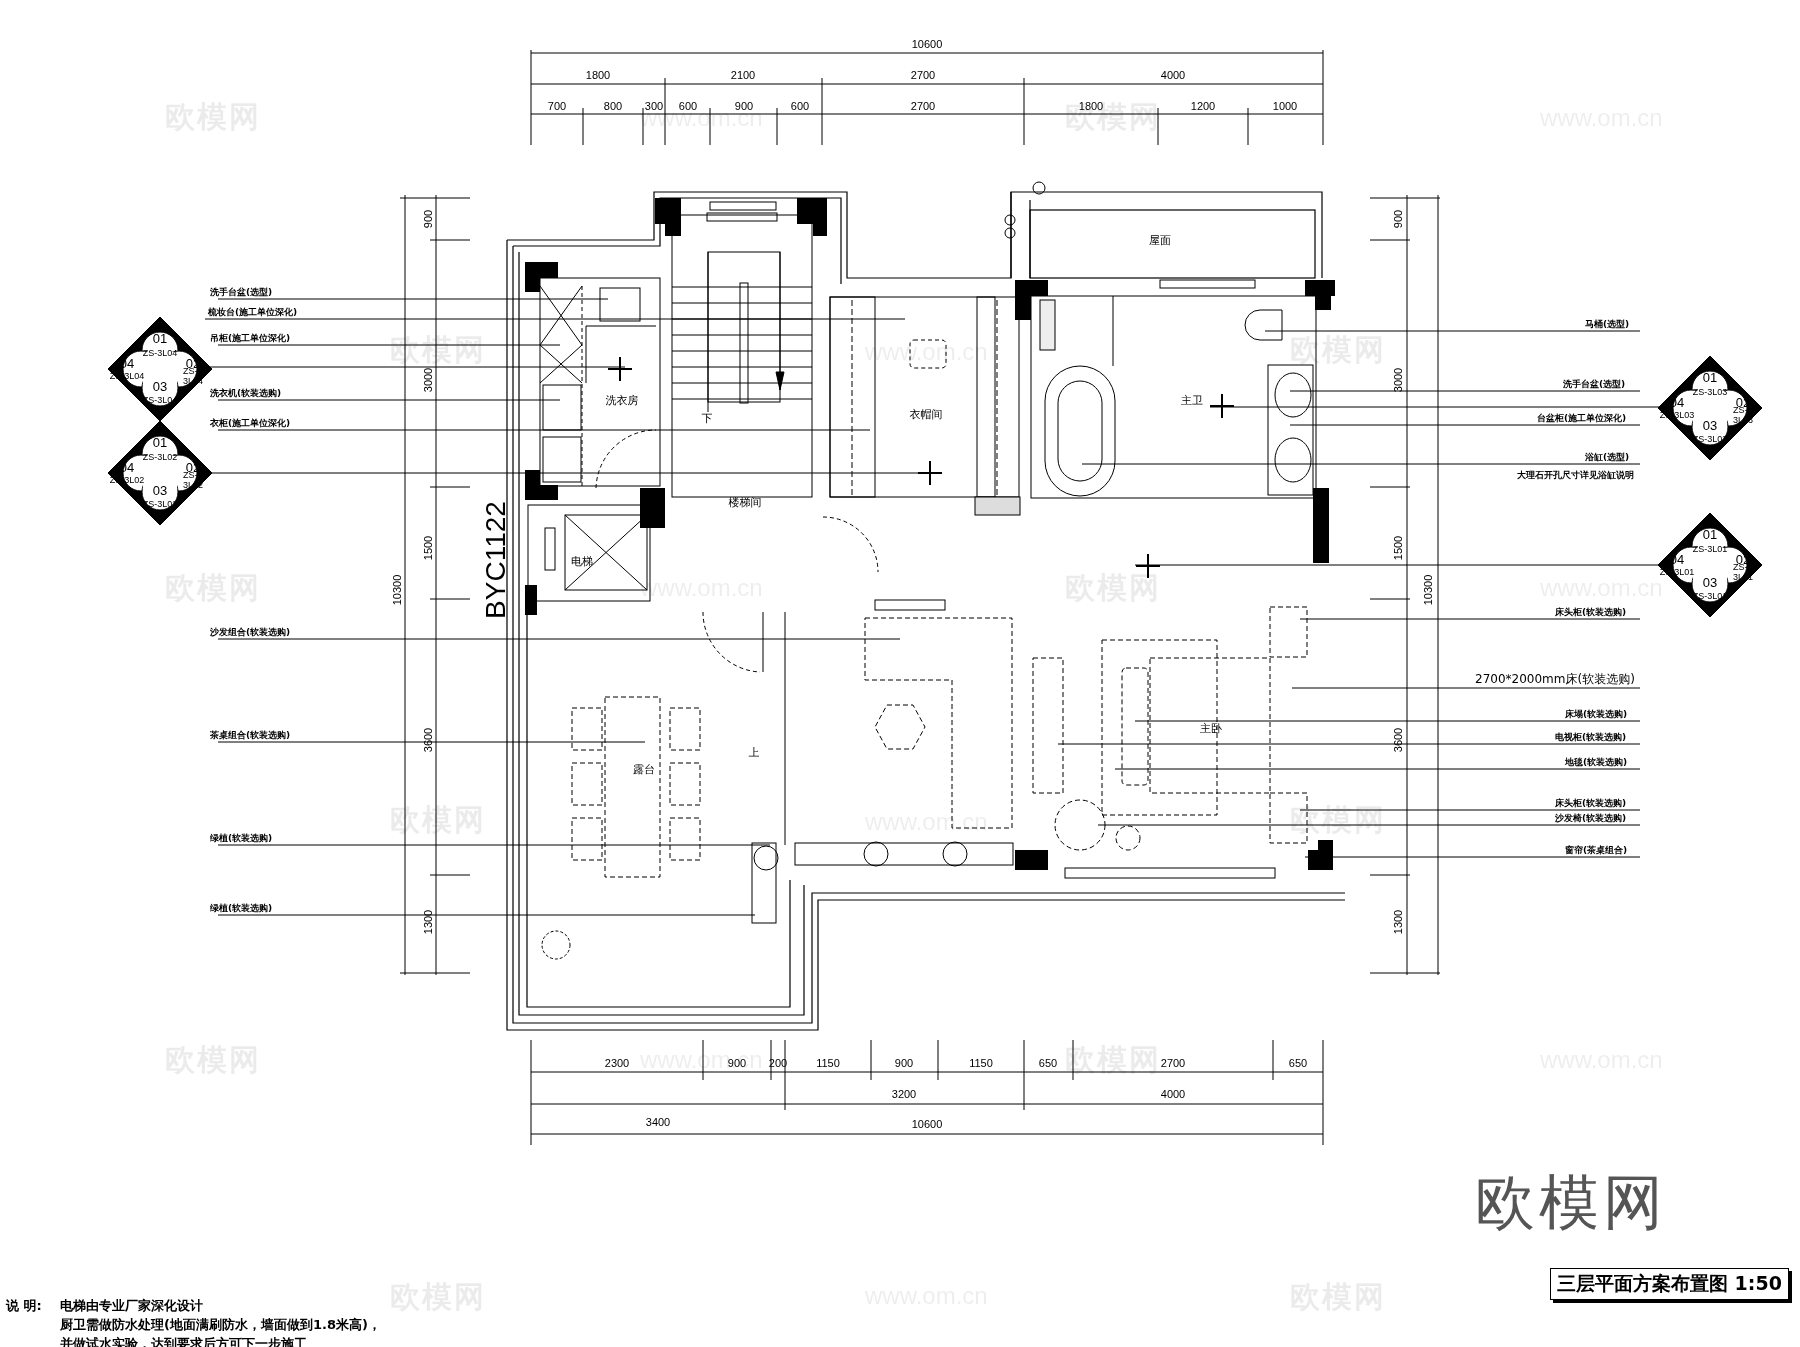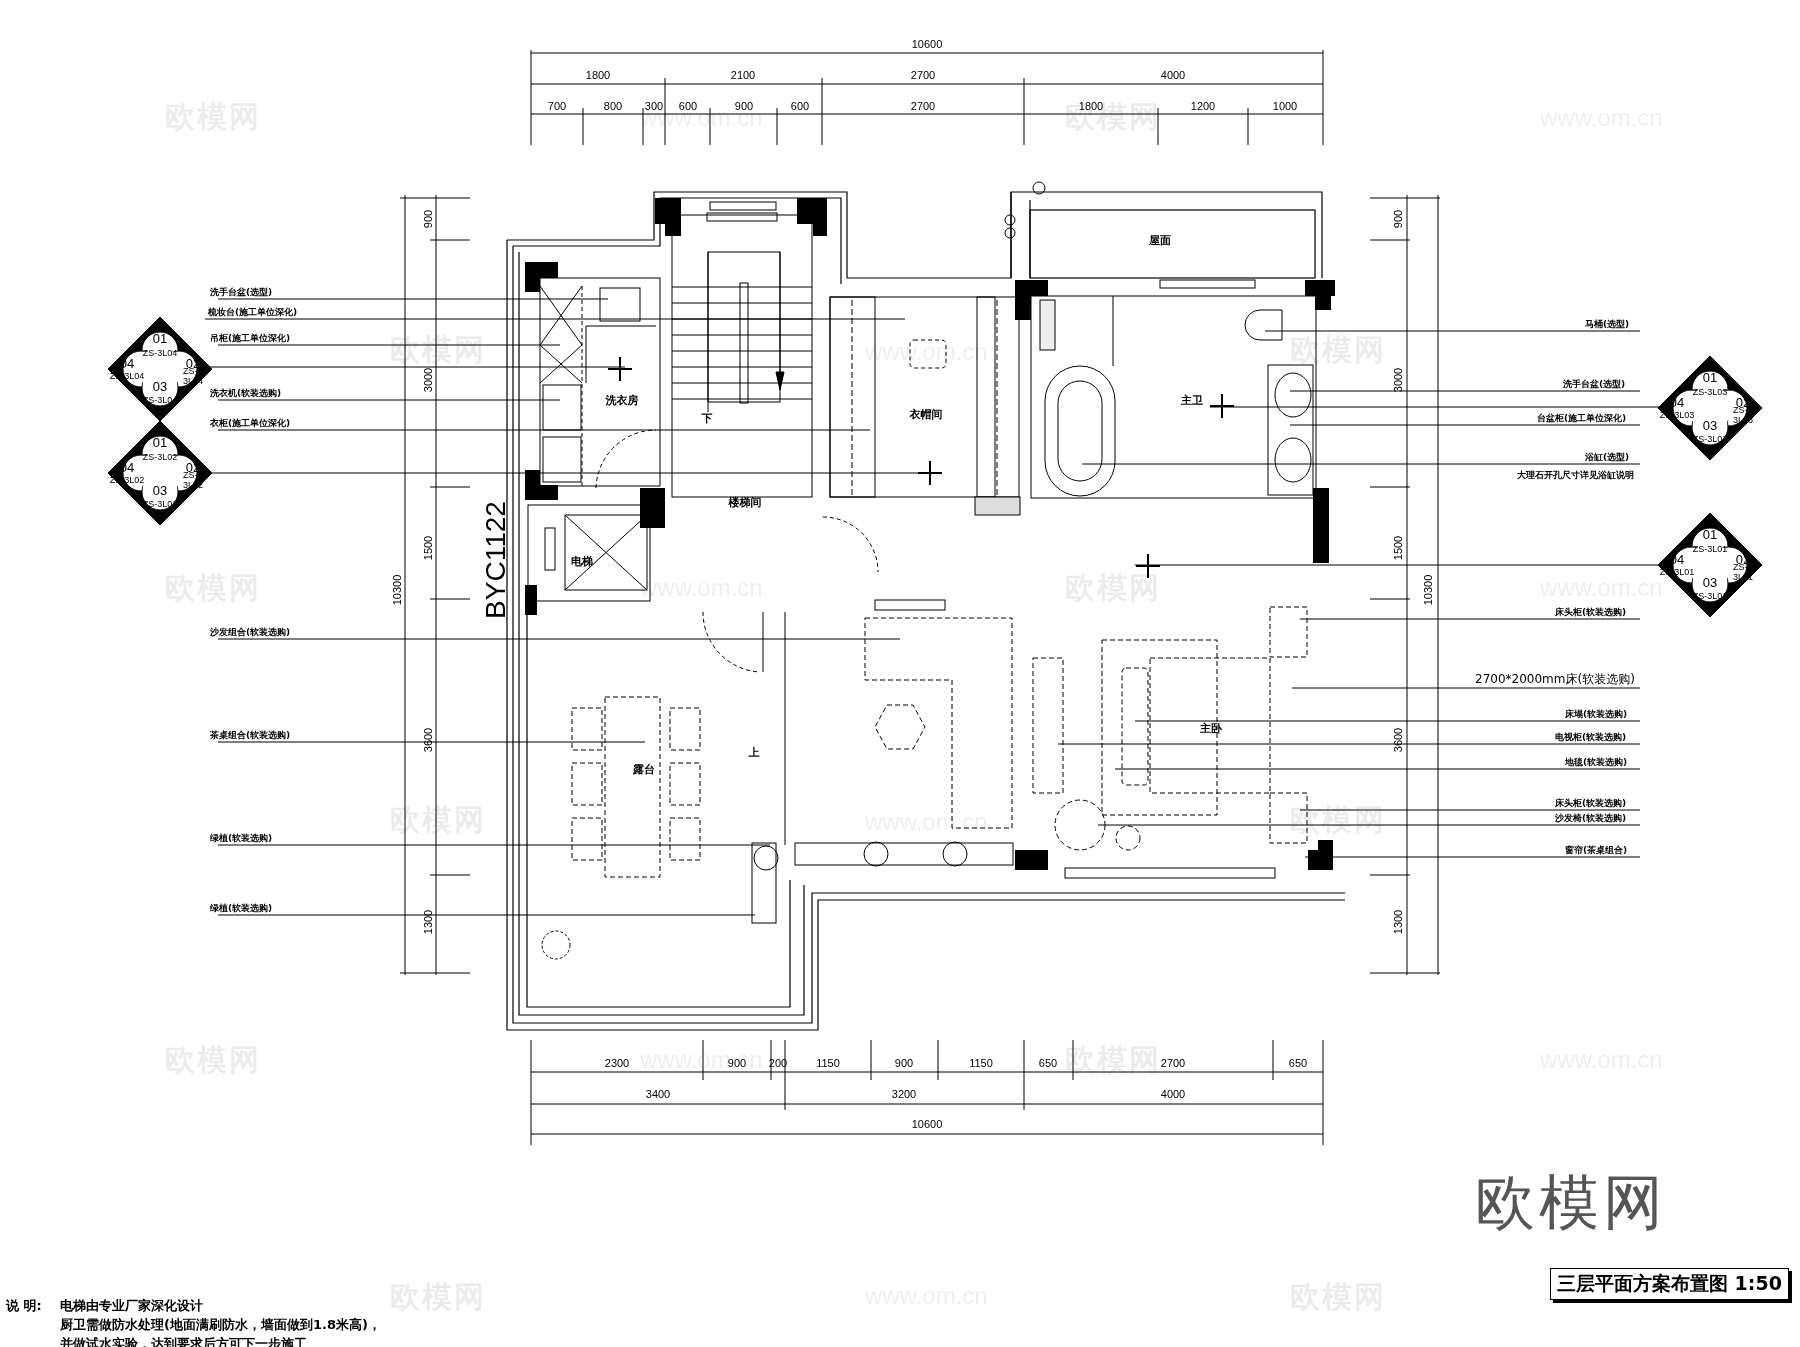--- a/index.html
+++ b/index.html
@@ -1,21 +1,21 @@
 <!DOCTYPE html>
 <html><head>
 <meta charset="utf-8">
 <style>
   html,body{margin:0;padding:0;background:#fff;}
   body{width:1800px;height:1347px;position:relative;overflow:hidden;font-family:"DejaVu Sans","Liberation Sans",sans-serif;color:#000;}
   #plan{position:absolute;left:0;top:0;}
   .lbl{position:absolute;font-size:9px;font-weight:bold;white-space:nowrap;line-height:10px;}
   .dim{position:absolute;font-family:"Liberation Sans","DejaVu Sans",sans-serif;font-size:11px;transform:translateX(-50%);white-space:nowrap;}
   .vdim{position:absolute;font-family:"Liberation Sans","DejaVu Sans",sans-serif;font-size:11px;transform:translate(-50%,-50%) rotate(-90deg);white-space:nowrap;}
-  .room{position:absolute;font-size:11px;font-weight:bold;white-space:nowrap;transform:translate(-50%,-50%);}
+  .room{position:absolute;font-size:11px;font-weight:normal;white-space:nowrap;transform:translate(-50%,-50%);}
   .wm{position:absolute;font-size:30px;color:rgba(0,0,0,0.08);font-weight:bold;white-space:nowrap;pointer-events:none;letter-spacing:2px;}
   .wmu{position:absolute;font-size:24px;color:rgba(0,0,0,0.07);font-family:"Liberation Sans",sans-serif;white-space:nowrap;pointer-events:none;margin-left:40px;}
   .brand{position:absolute;left:1475px;top:1163px;font-size:60px;color:#555;letter-spacing:4px;}
   .title-block{position:absolute;left:1550px;top:1268px;border:1.5px solid #000;box-shadow:3px 3px 0 #000;padding:2px 6px;font-size:19px;font-weight:bold;background:#fff;}
   .notes{position:absolute;left:6px;top:1296px;font-size:13px;font-weight:bold;line-height:19px;}
   .notes .row{display:flex;}
   .notes .k{width:54px;}
   .byc{position:absolute;left:496px;top:560px;font-family:"Liberation Sans",sans-serif;font-size:28px;transform:translate(-50%,-50%) rotate(-90deg);}
   .tag{position:absolute;width:106px;height:106px;}
   .tag .t{position:absolute;font-family:"Liberation Sans",sans-serif;font-size:13px;transform:translate(-50%,-50%);}
@@ -358,21 +358,21 @@
 
 <span class="dim" style="left:617px;top:1057px">2300</span>
 <span class="dim" style="left:737px;top:1057px">900</span>
 <span class="dim" style="left:778px;top:1057px">200</span>
 <span class="dim" style="left:828px;top:1057px">1150</span>
 <span class="dim" style="left:904px;top:1057px">900</span>
 <span class="dim" style="left:981px;top:1057px">1150</span>
 <span class="dim" style="left:1048px;top:1057px">650</span>
 <span class="dim" style="left:1173px;top:1057px">2700</span>
 <span class="dim" style="left:1298px;top:1057px">650</span>
-<span class="dim" style="left:658px;top:1088px">3400</span>
+<span class="dim" style="left:658px;top:1116px">3400</span>
 <span class="dim" style="left:904px;top:1088px">3200</span>
 <span class="dim" style="left:1173px;top:1088px">4000</span>
 <span class="dim" style="left:927px;top:1118px">10600</span>
 
 <span class="vdim" style="left:397px;top:590px">10300</span>
 <span class="vdim" style="left:428px;top:219px">900</span>
 <span class="vdim" style="left:428px;top:380px">3000</span>
 <span class="vdim" style="left:428px;top:548px">1500</span>
 <span class="vdim" style="left:428px;top:740px">3600</span>
 <span class="vdim" style="left:428px;top:922px">1300</span>

